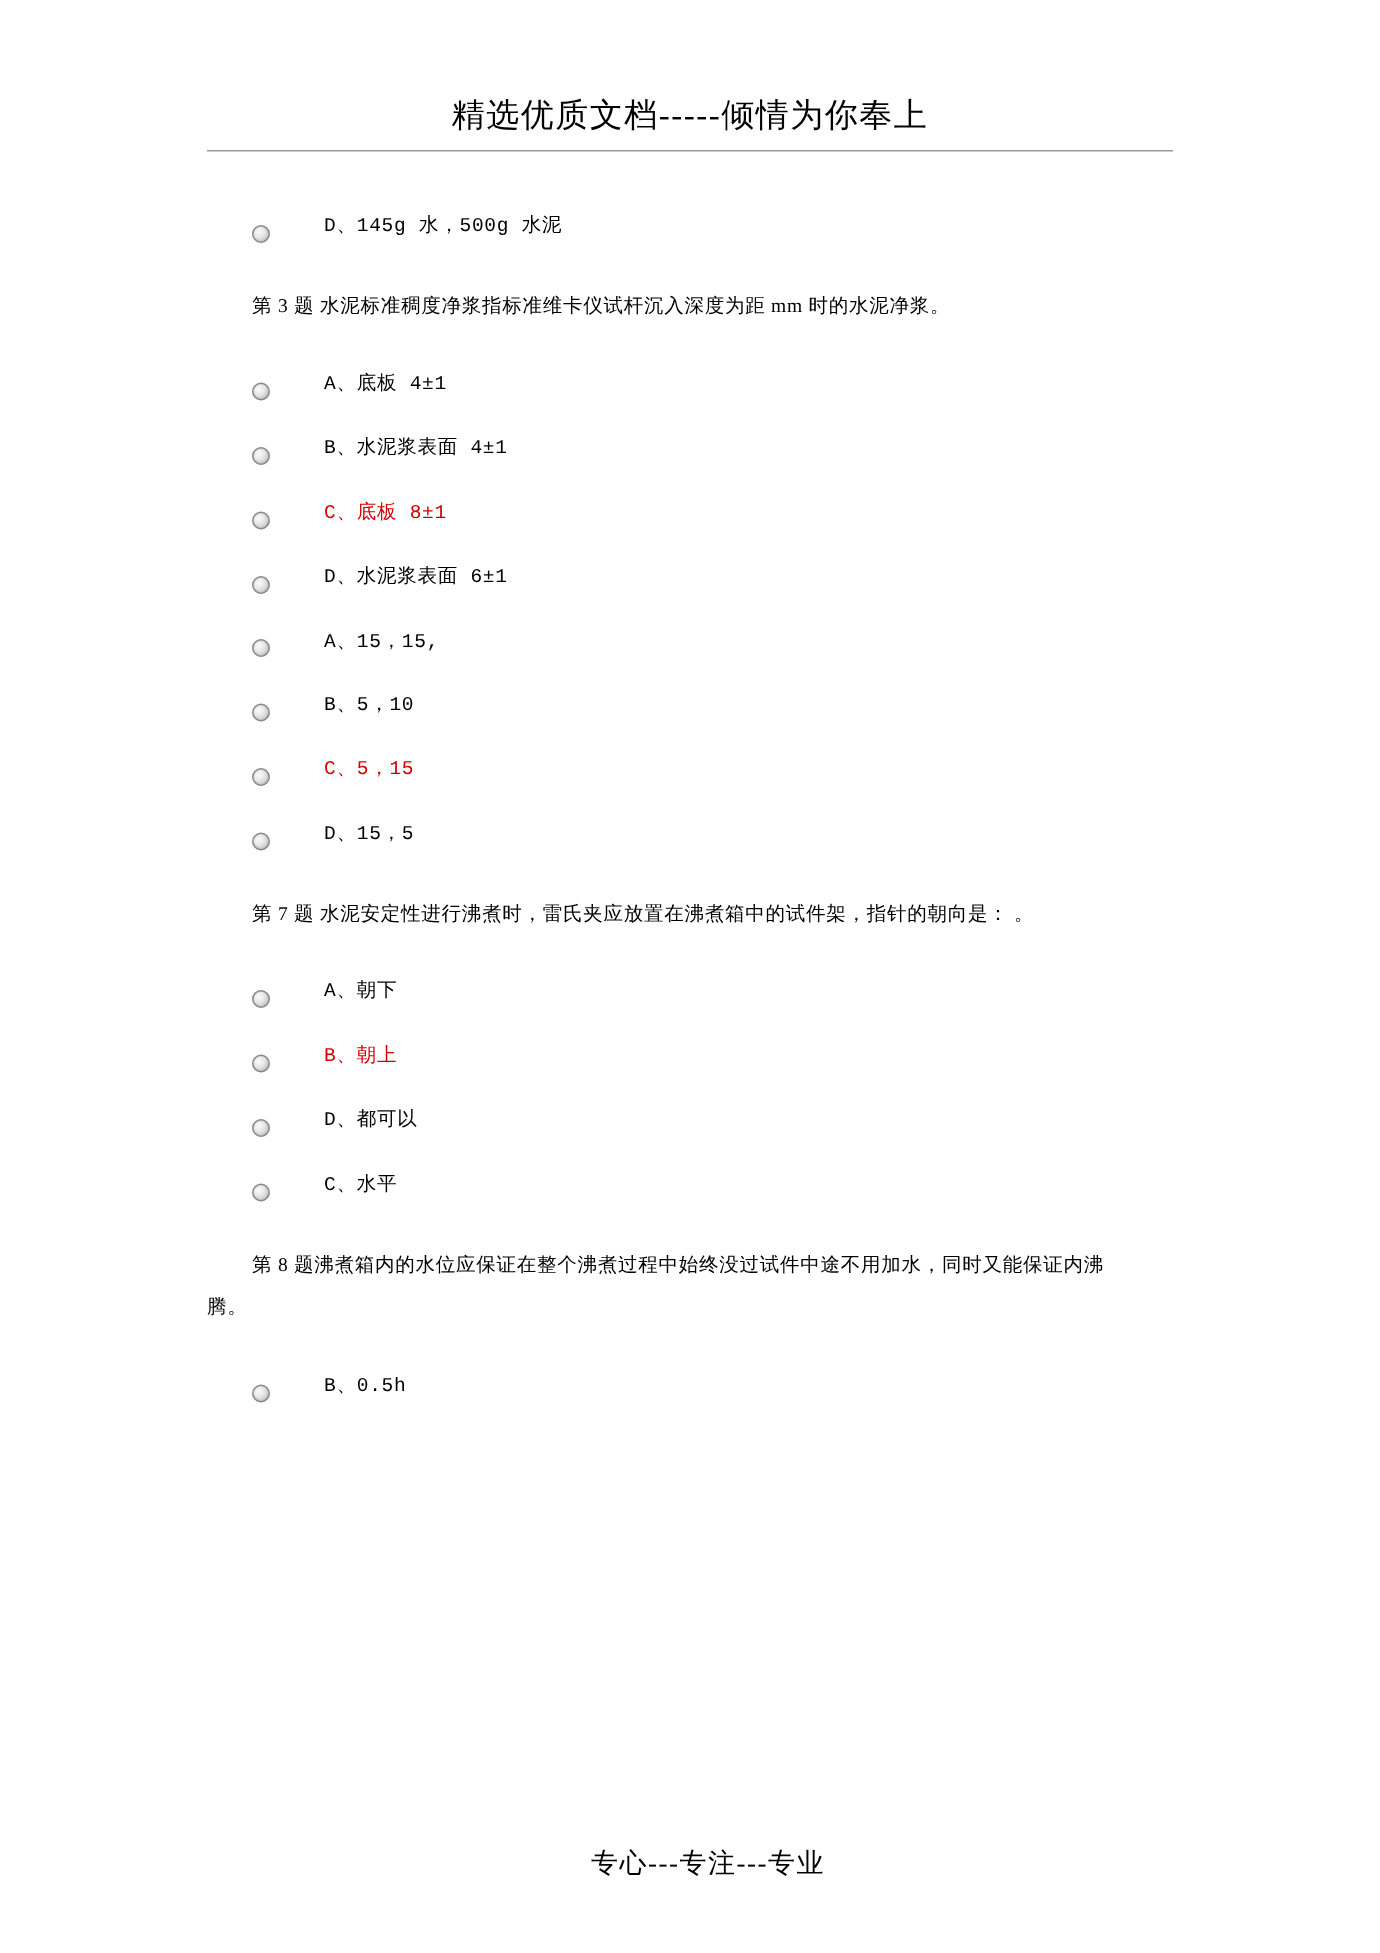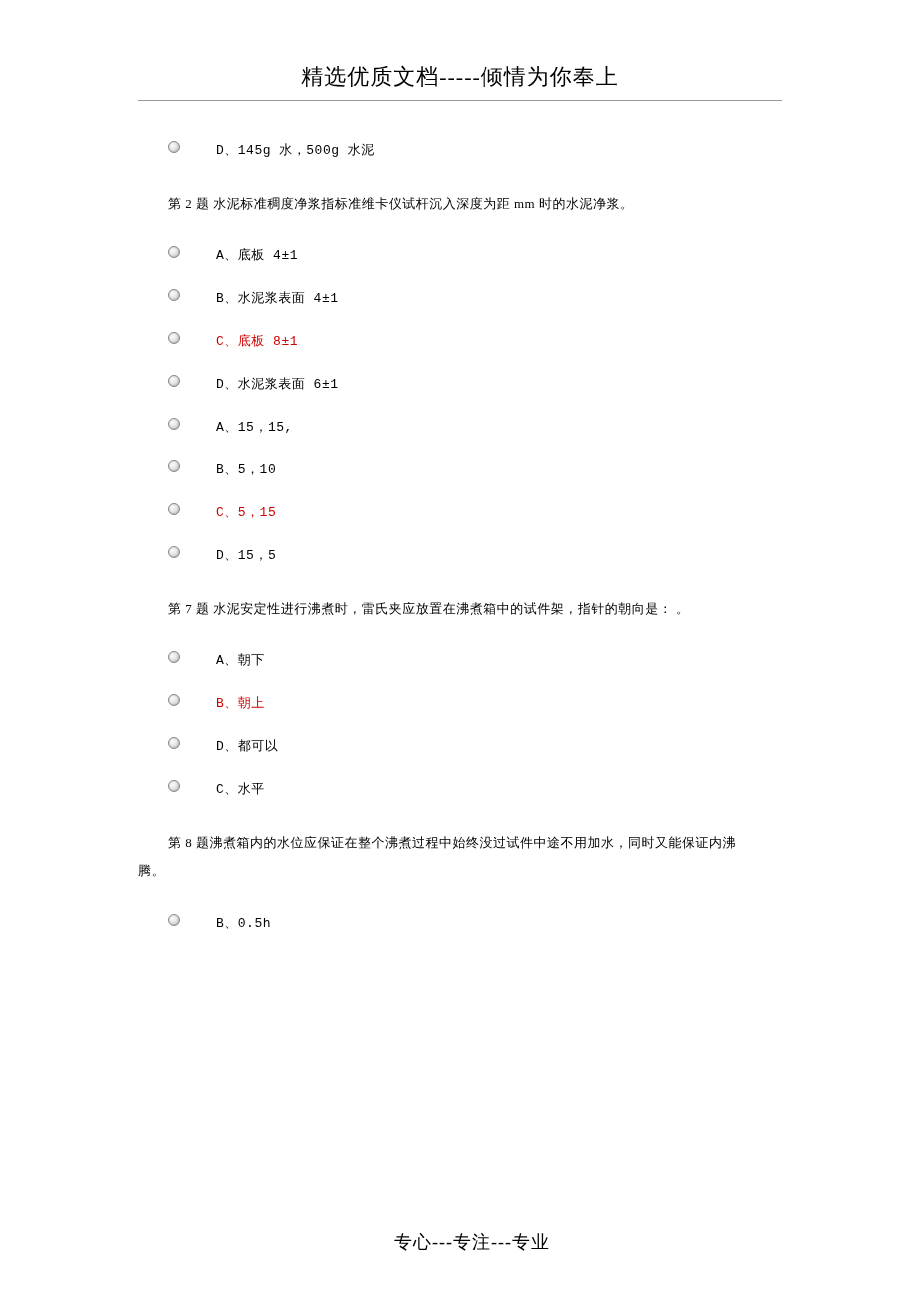--- a/index.html
+++ b/index.html
@@ -29,21 +29,21 @@
       border-bottom: 1px solid #999;
       margin-bottom: 40px;
     }
     .content-area {
       font-size: 13px;
       line-height: 1.6;
       color: #000;
     }
     .option-row {
       display: flex;
-      align-items: flex-start;
+      align-items: flex-end;
       margin-bottom: 22px;
     }
     .radio-icon {
       width: 12px;
       height: 12px;
       border-radius: 50%;
       background: radial-gradient(circle at 35% 35%, #fafafa 0%, #e8e8e8 40%, #cccccc 70%, #999 100%);
       border: 1px solid #888;
       margin-left: 30px;
       flex-shrink: 0;
@@ -91,21 +91,21 @@
   <div class="header-title">精选优质文档-----倾情为你奉上</div>
   <div class="header-line"></div>
 
   <div class="content-area">
 
     <div class="option-row">
       <span class="radio-icon"></span>
       <span class="option-text">D、145g 水，500g 水泥</span>
     </div>
 
-    <div class="question-text">第 2 题 水泥标准稠度净浆指标准维卡仪试杆沉入深度为距 mm 时的水泥净浆。</div>
+    <div class="question-text">第 3 题 水泥标准稠度净浆指标准维卡仪试杆沉入深度为距 mm 时的水泥净浆。</div>
 
     <div class="option-row">
       <span class="radio-icon"></span>
       <span class="option-text">A、底板 4±1</span>
     </div>
     <div class="option-row">
       <span class="radio-icon"></span>
       <span class="option-text">B、水泥浆表面 4±1</span>
     </div>
     <div class="option-row">

